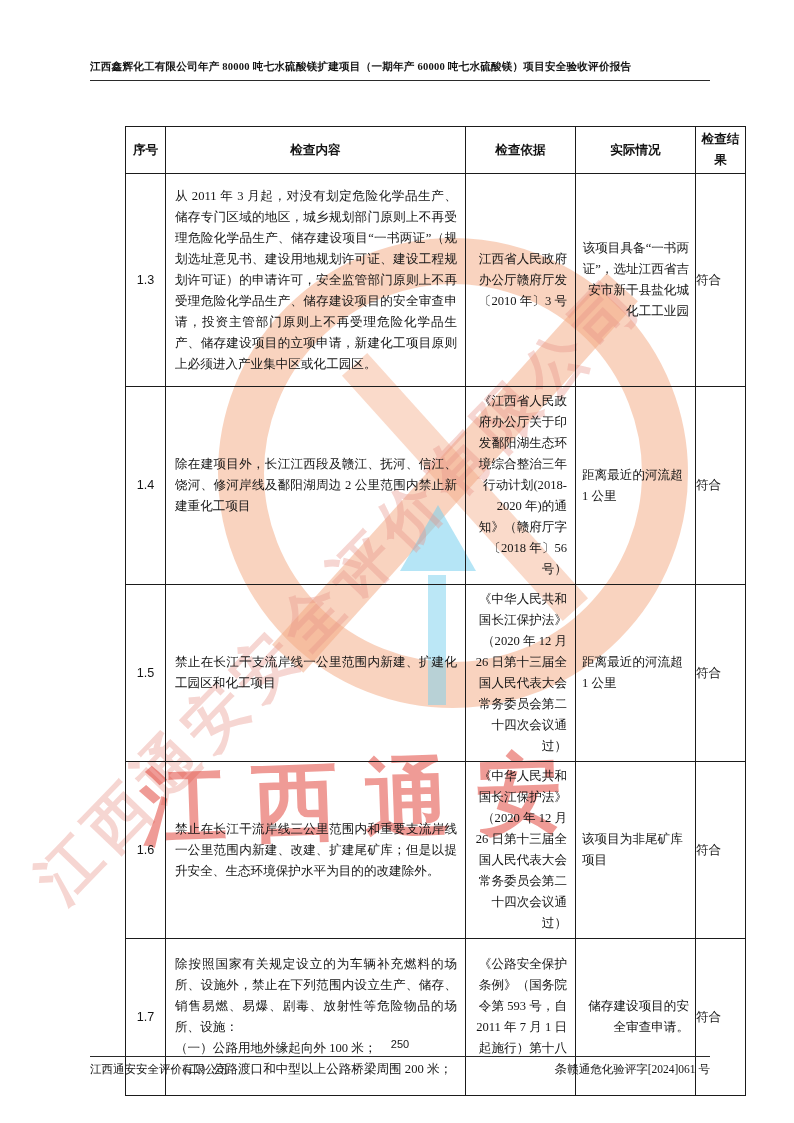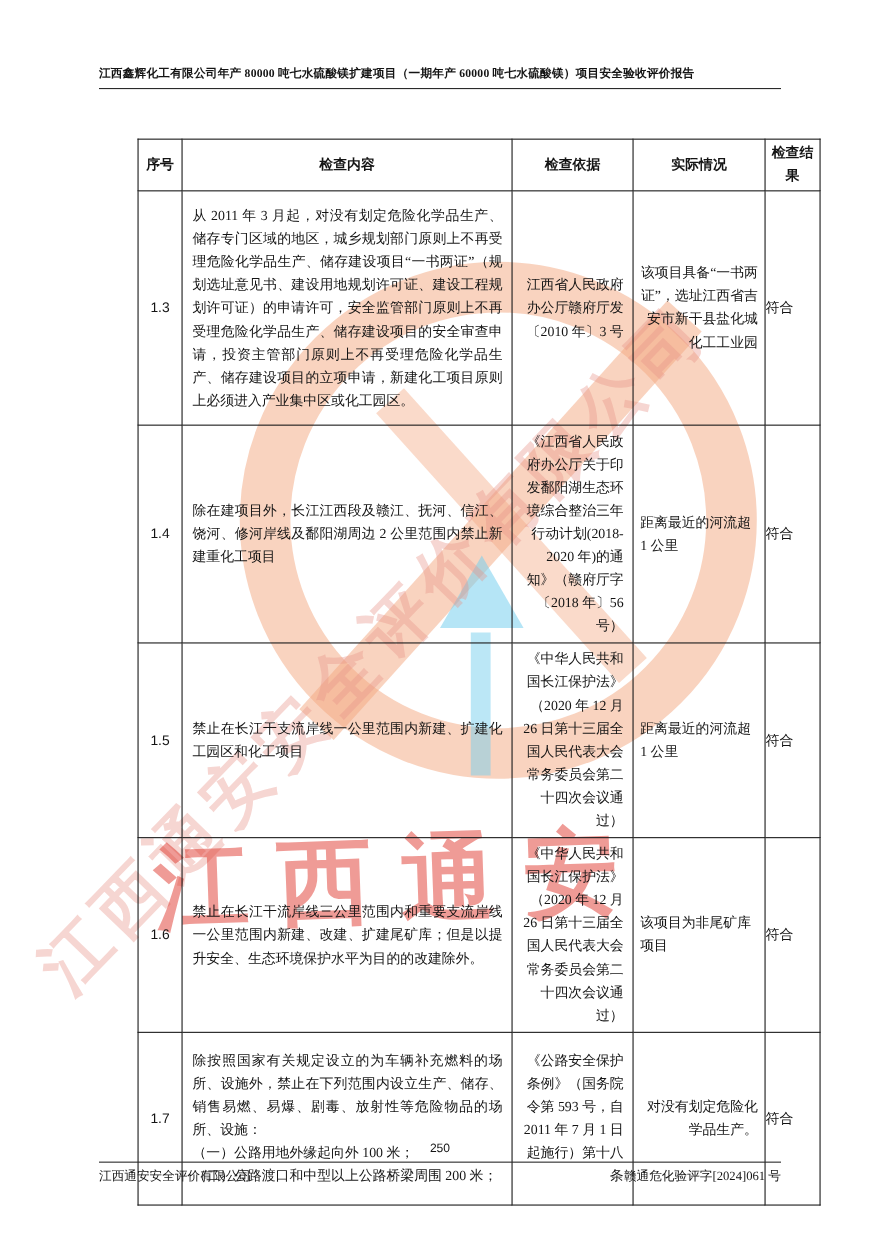--- a/index.html
+++ b/index.html
@@ -184,21 +184,21 @@
           <td class="cell-basis">《中华人民共和国长江保护法》（2020 年 12 月 26 日第十三届全国人民代表大会常务委员会第二十四次会议通过）</td>
           <td class="cell-actual">该项目为非尾矿库项目</td>
           <td class="cell-result">符合</td>
         </tr>
         <tr class="r-17">
           <td class="cell-no">1.7</td>
           <td class="cell-content">除按照国家有关规定设立的为车辆补充燃料的场所、设施外，禁止在下列范围内设立生产、储存、销售易燃、易爆、剧毒、放射性等危险物品的场所、设施：
 （一）公路用地外缘起向外 100 米；
 （二）公路渡口和中型以上公路桥梁周围 200 米；</td>
           <td class="cell-basis">《公路安全保护条例》（国务院令第 593 号，自 2011 年 7 月 1 日起施行）第十八条</td>
-          <td class="cell-actual center">对没有划定危险化学品生产。</td>
+          <td class="cell-actual center">储存建设项目的安全审查申请。</td>
           <td class="cell-result">符合</td>
         </tr>
       </tbody>
     </table>
   </div>
 
   <div class="page-number">250</div>
   <div class="footer-rule"></div>
   <div class="doc-footer">
     <span>江西通安安全评价有限公司</span>

